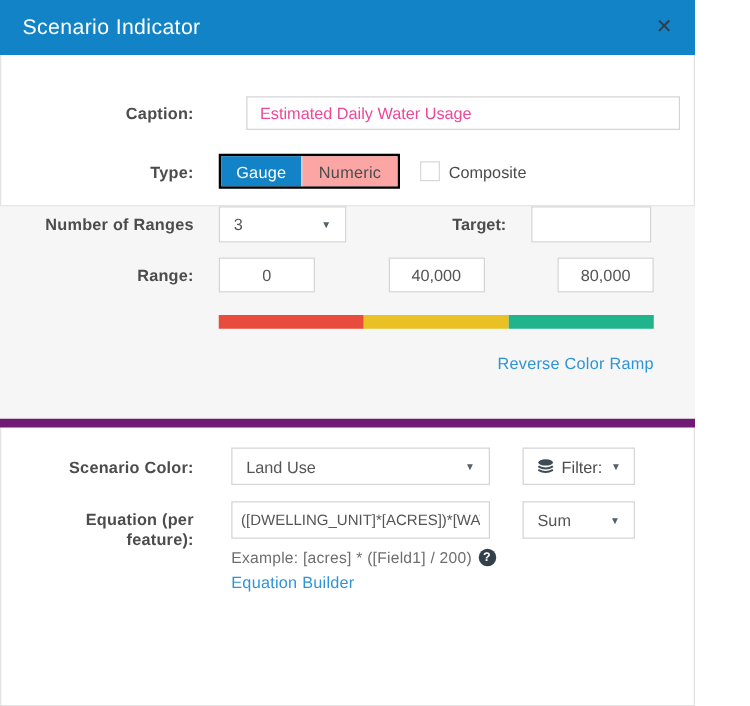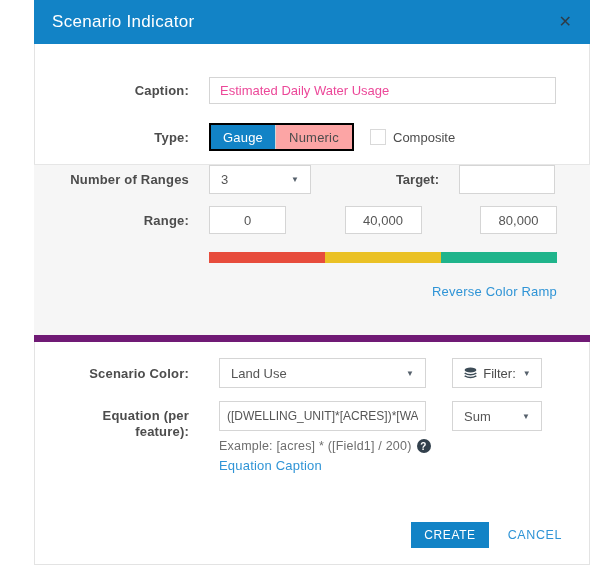--- a/index.html
+++ b/index.html
@@ -2,36 +2,36 @@
 <html><head>
 <meta charset="utf-8">
 <style>
   * { margin:0; padding:0; box-sizing:border-box; }
   html,body { width:600px; height:565px; }
   body {
     font-family:"Liberation Sans", sans-serif;
     background:#ffffff;
     overflow:hidden;
   }
-  .dialog { width:556px; height:565px; background:#fff; box-shadow: inset 0 0 0 1px #e3e3e3; margin-left: 34px; }
+  .dialog { width:556px; height:565px; background:#fff; box-shadow: inset 0 0 0 1px #e3e3e3; }
 
   
   .header { height:44px; background:#1283c6; display:flex; align-items:center; padding:0 18px; }
   .title { flex:1; color:#fff; font-size:17px; letter-spacing:.3px; font-weight:400; }
   .close { color:#2e3d49; font-size:16px; cursor:pointer; line-height:1; }
 
   
   .row { display:flex; align-items:center; }
   .col-label {
     width:155px; flex-shrink:0; text-align:right;
     font-size:13px; font-weight:bold; color:#4c4c4c; letter-spacing:.2px;
   }
   input { font-family:"Liberation Sans", sans-serif; outline:none; }
 
-  .caption-row { margin-top:33px; }
+  .caption-row { margin-top:33px;gap:22px; }
   .caption-input {
     margin-left:20px; width:347px; height:27px;
     border:1px solid #d5d5d5; padding:0 10px; font-size:13px; color:#ec4899;
   }
 
   .type-row { margin-top:19px; }
   .segmented { margin-left:20px; display:flex; border:2px solid #000000; height:28px; }
   .seg {
     border:none; background:#fca5a5; font-family:inherit; font-size:13px;
     color:#4c4c4c; cursor:pointer; letter-spacing:.2px;
@@ -184,22 +184,18 @@
         <input class="eq-input" value="([DWELLING_UNIT]*[ACRES])*[WATE" style="">
         <div class="dropdown sum-dd">
           <span>Sum</span>
           <span class="arrow">▼</span>
         </div>
       </div>
       <div class="example">
         <span>Example: [acres] * ([Field1] / 200)</span>
         <span class="help">?</span>
       </div>
-      <a class="link eq-builder">Equation Caption</a>
-    </div>
-  </div>
-
-  <div class="footer">
-    <button class="create" style="background: rgb(18, 131, 198);">CREATE</button>
-    <a class="link cancel">CANCEL</a>
-  </div>
+      <a class="link eq-builder">Equation Builder</a>
+    </div>
+  </div>
+
 
 </div>
 
 </body></html>

